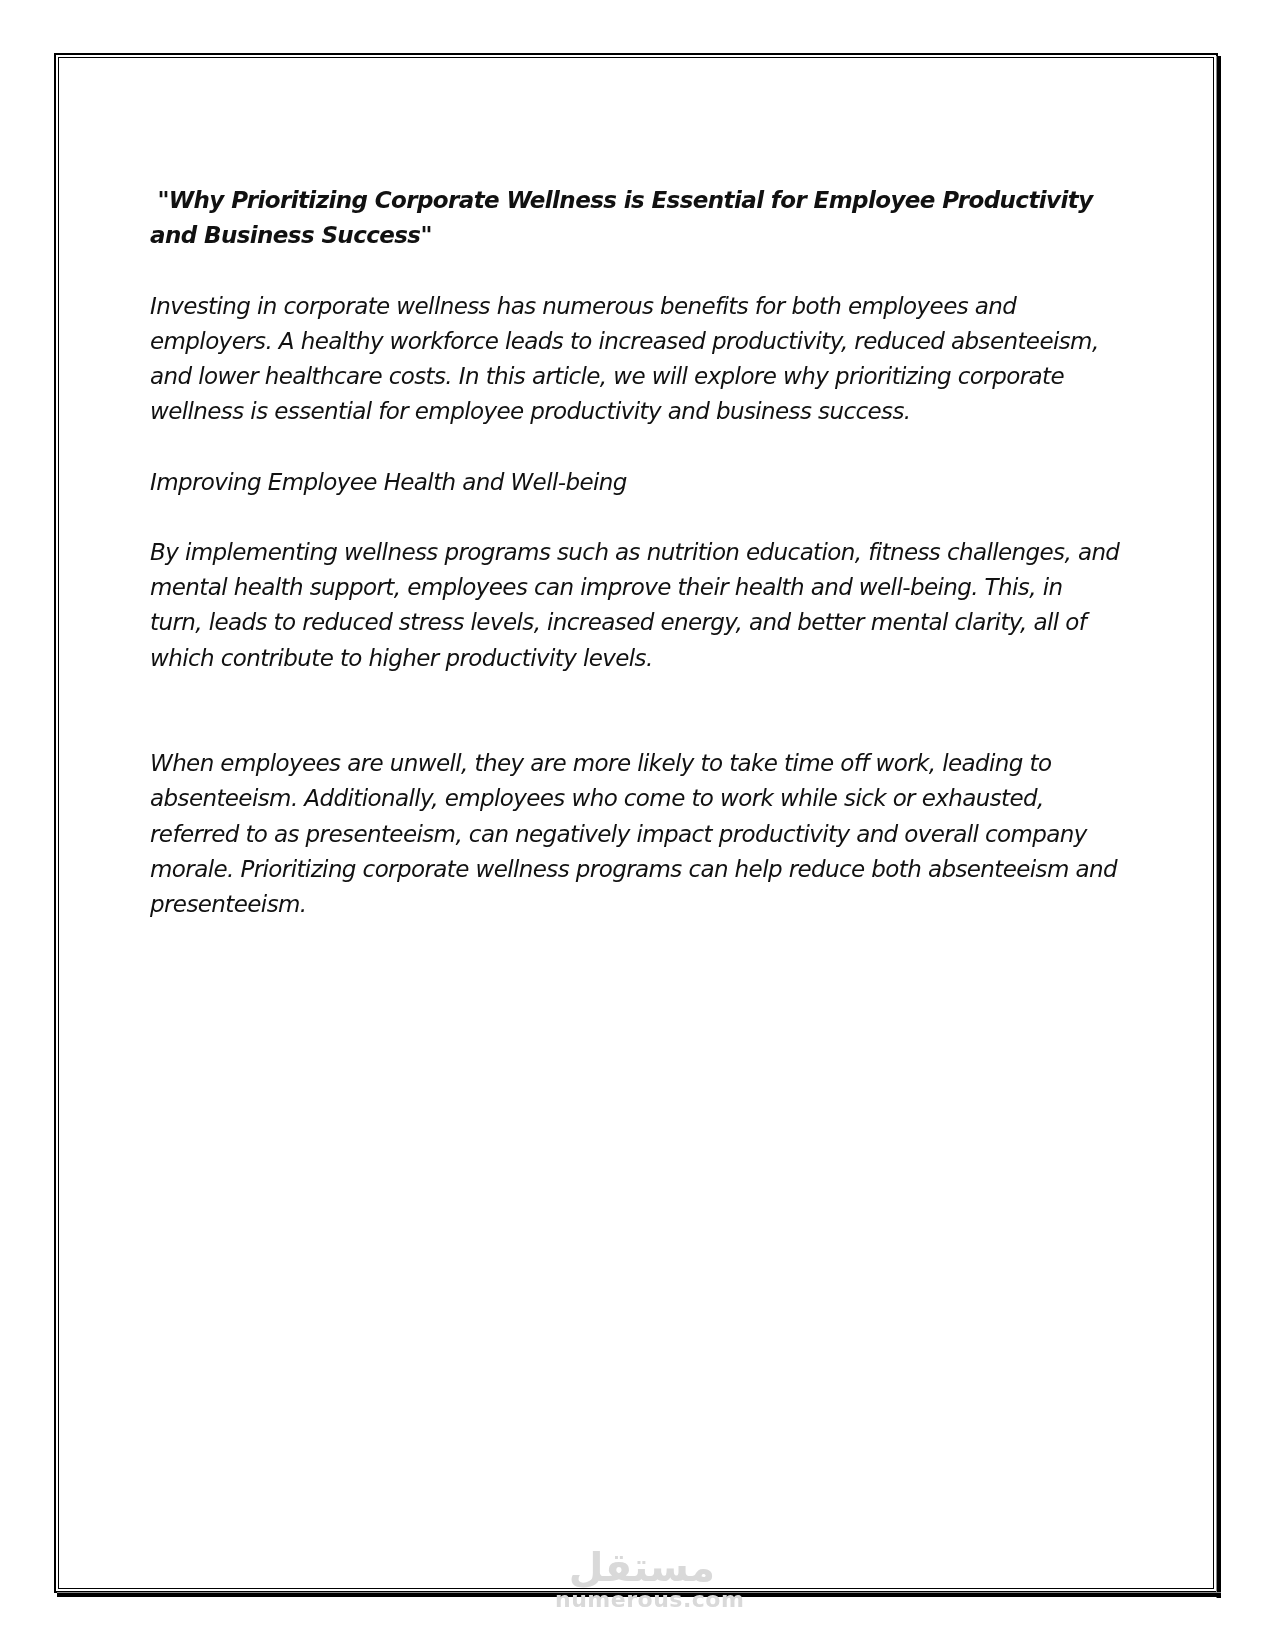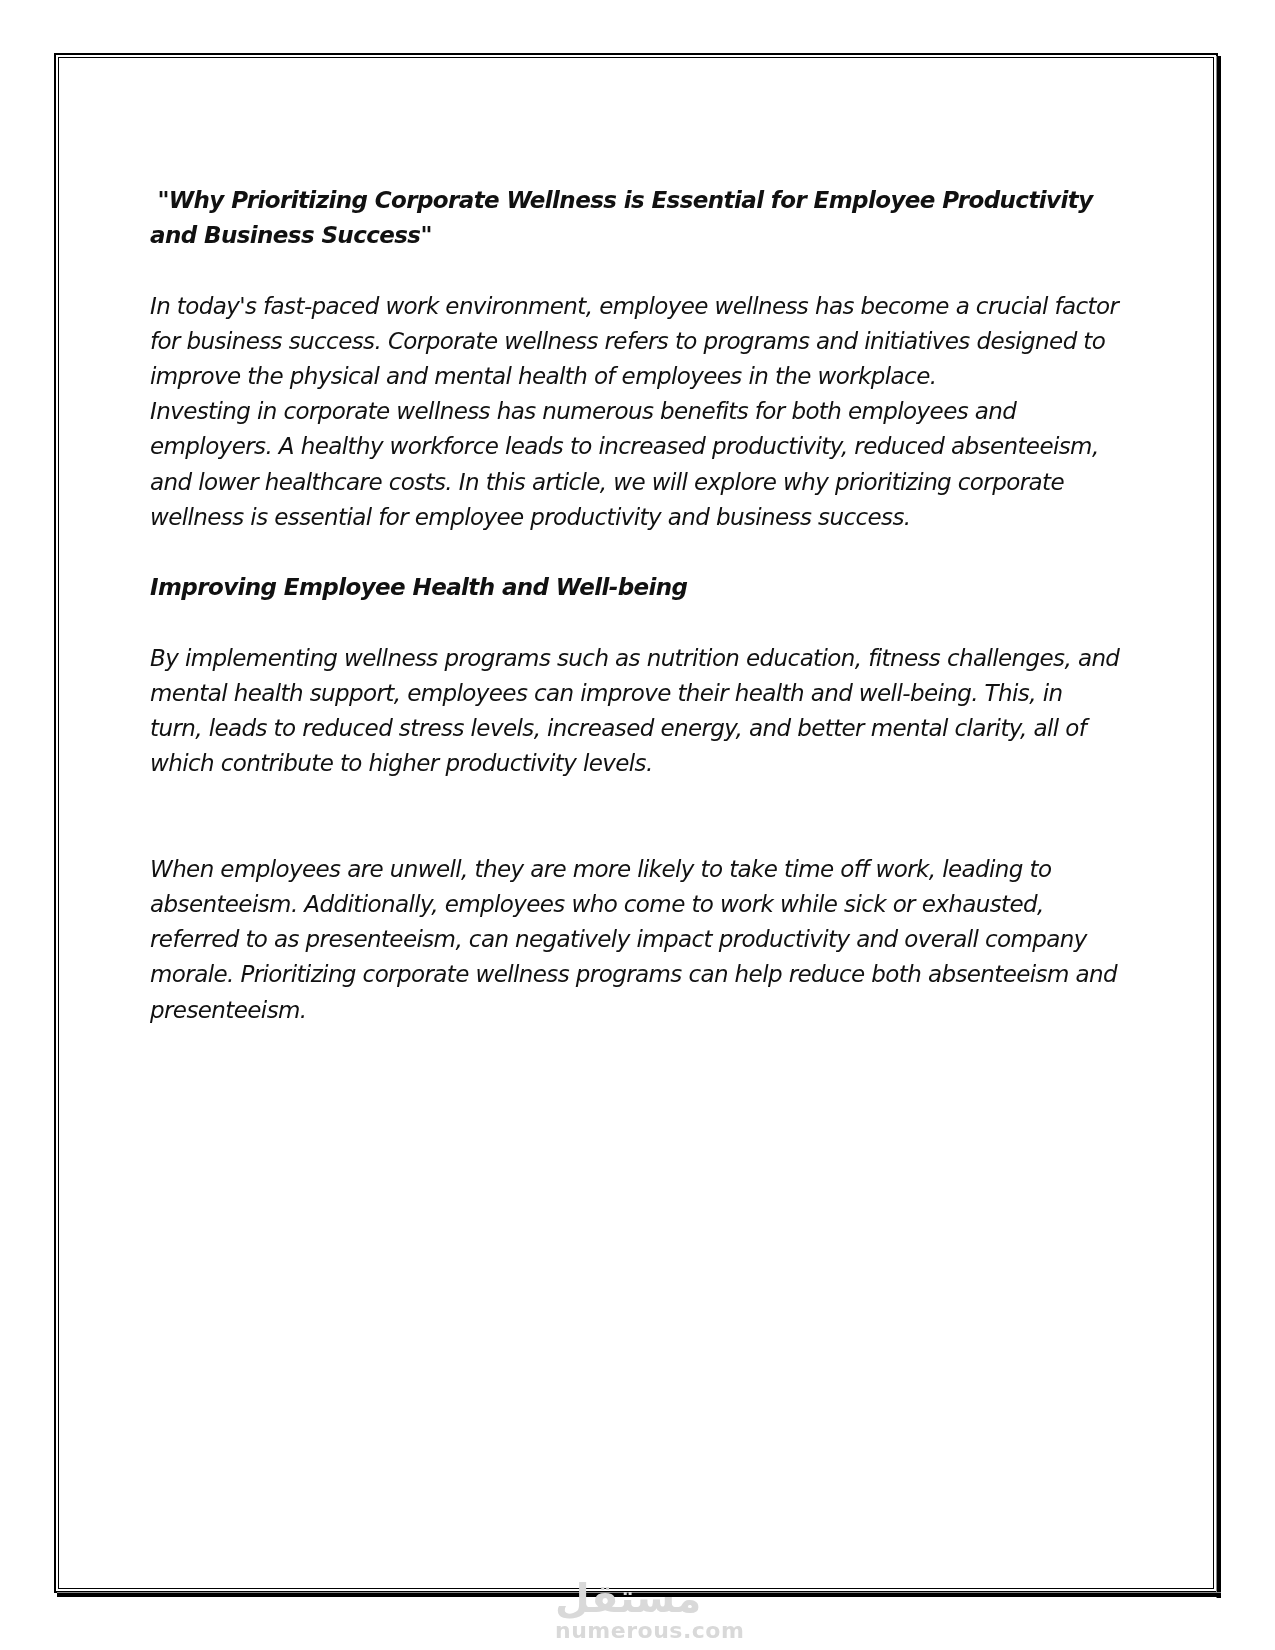--- a/index.html
+++ b/index.html
@@ -29,40 +29,39 @@
     font-style: italic;
     color: #111;
     font-size: 23px;
     line-height: 35.2px;
     letter-spacing: -0.6px;
   }
   .title { font-weight: bold; margin: 0; }
   .title .lead { white-space: pre; }
   .para { margin: 0; }
   .gap { height: 35.2px; }
-  h2 { font-size: 23px; font-weight: bold; margin: 0; line-height: 35.2px; }
+  h2 { font-size: 23px; font-weight: normal; margin: 0; line-height: 35.2px; }
   .watermark {
-    position: absolute; left: 555px; top: 1545px; width: 160px; text-align: left;
-    color: #d9d9d9; font-family: "DejaVu Sans", sans-serif; font-weight: bold; margin-top: 31px;
+    position: absolute; left: 555px; top: 1545px; width: 160px; text-align: right;
+    color: #d9d9d9; font-family: "DejaVu Sans", sans-serif; font-weight: bold;
   }
   .watermark .ar { font-size: 40px; line-height: 44px; direction: rtl; }
   .watermark .en { font-size: 22px; line-height: 22px; letter-spacing: 0.5px; }
 </style>
 </head>
 <body>
 
 <div class="page-frame"></div>
 <div class="frame-shadow-right"></div>
 <div class="frame-shadow-bottom"></div>
 
 <div class="content">
   <p class="title"><span class="lead"> </span><span>"Why Prioritizing Corporate Wellness is Essential for Employee Productivity and Business Success"</span></p>
   <div class="gap"></div>
 
-  <p class="para">In today's fast-paced work environment, employee wellness has become a crucial factor for business success. Corporate wellness refers to programs and initiatives designed to improve the physical and mental health of employees in the workplace.</p>
   <p class="para">Investing in corporate wellness has numerous benefits for both employees and employers. A healthy workforce leads to increased productivity, reduced absenteeism, and lower healthcare costs. In this article, we will explore why prioritizing corporate wellness is essential for employee productivity and business success.</p>
   <div class="gap"></div>
 
   <h2>Improving Employee Health and Well-being</h2>
   <div class="gap"></div>
   <p class="para">By implementing wellness programs such as nutrition education, fitness challenges, and mental health support, employees can improve their health and well-being. This, in turn, leads to reduced stress levels, increased energy, and better mental clarity, all of which contribute to higher productivity levels.</p>
   <div class="gap"></div>
 
   <div class="gap"></div>
   <p class="para">When employees are unwell, they are more likely to take time off work, leading to absenteeism. Additionally, employees who come to work while sick or exhausted, referred to as presenteeism, can negatively impact productivity and overall company morale. Prioritizing corporate wellness programs can help reduce both absenteeism and presenteeism.</p>

